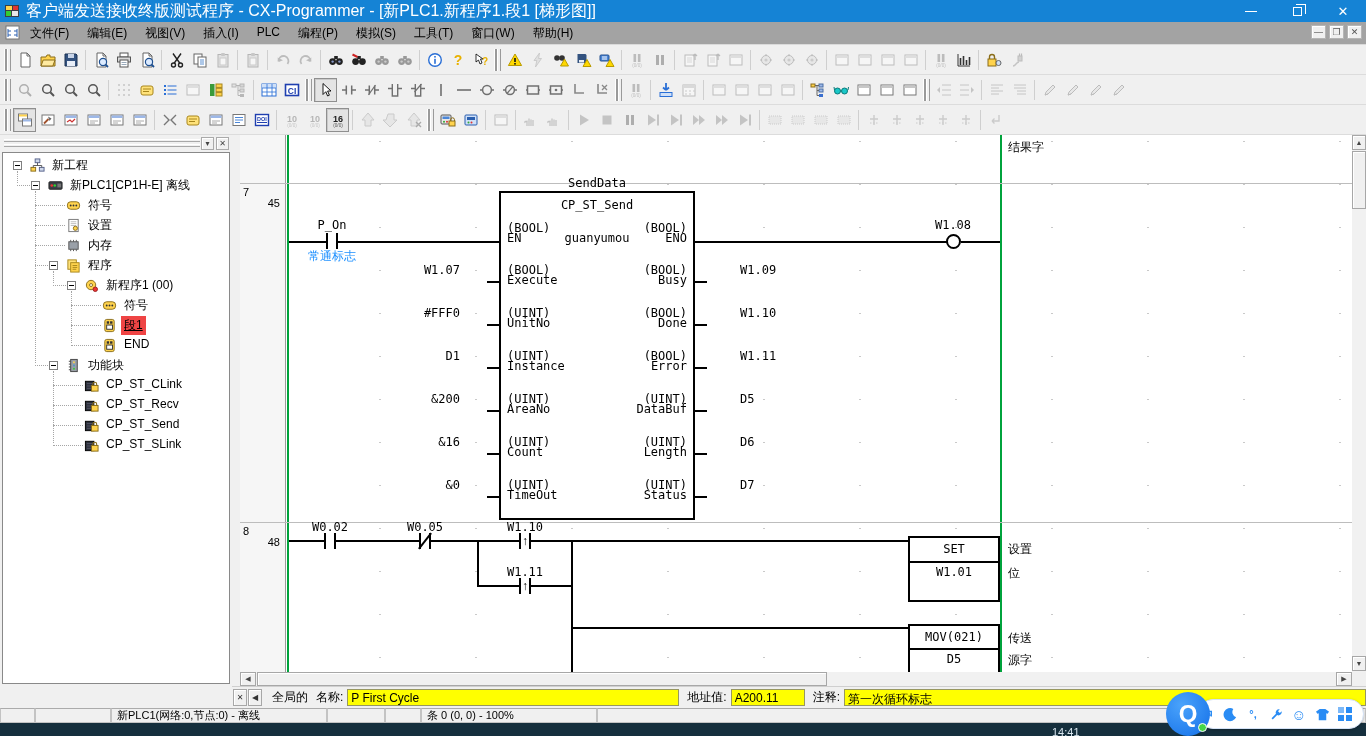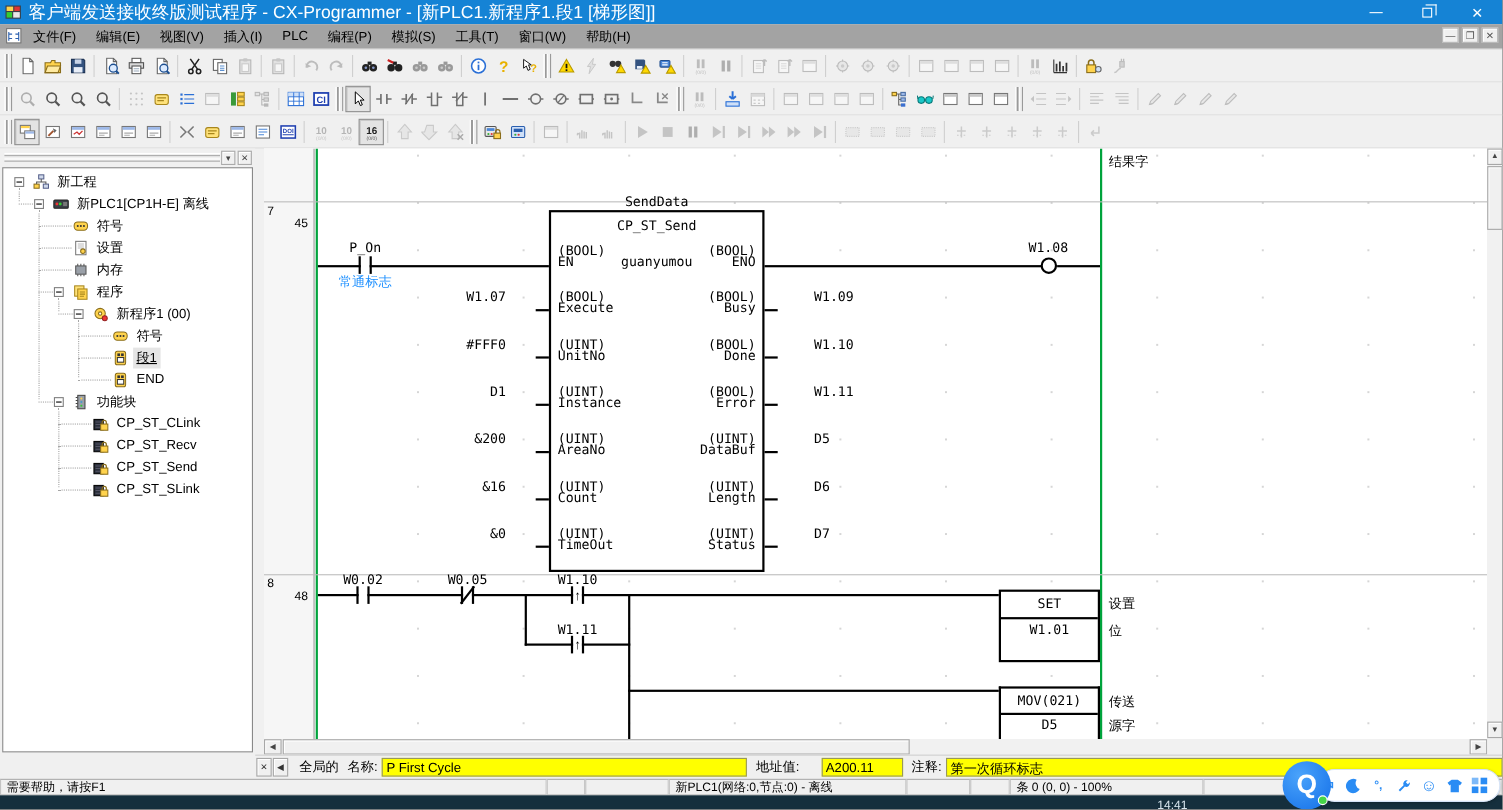--- a/index.html
+++ b/index.html
@@ -32,21 +32,21 @@
 #left-panel{position:absolute;left:0;top:135px;width:232px;height:551px;background:#f0f0f0;}
 #lp-header{position:absolute;left:2px;top:2px;width:228px;height:14px;}
 .grip-line{position:absolute;left:2px;width:196px;height:3px;border-top:1px solid #fff;border-bottom:1px solid #a8a8a8;}
 .lp-btn{position:absolute;top:0;width:13px;height:13px;background:#f0f0f0;border:1px solid #aaa;box-shadow:inset 1px 1px #fff;font-size:8px;color:#444;display:flex;align-items:center;justify-content:center;}
 #tree-box{position:absolute;left:2px;top:17px;width:228px;height:532px;background:#fff;border:1px solid #898989;overflow:hidden;}
 .texp{position:absolute;width:9px;height:9px;border:1px solid #7f7f7f;background:#fff;}
 .texp:before{content:"";position:absolute;left:1px;top:3px;width:5px;height:1px;background:#000;}
 .ticon{position:absolute;width:15px;height:15px;}
 .ticon svg{width:15px;height:15px;}
 .tlabel{position:absolute;white-space:nowrap;padding:1px 3px;font-size:12px;color:#000;}
-.tsel{background:#e5e5e5;text-decoration:underline;}
+.tsel{background:#ef4444;text-decoration:underline;}
 .tguide{position:absolute;border-left:1px dotted #a5a5a5;width:1px;}
 .tstub{position:absolute;border-top:1px dotted #a5a5a5;height:1px;}
 
 #ladder{position:absolute;left:240px;top:135px;width:1112px;height:537px;background:#fff;overflow:hidden;}
 #ladder-margin{position:absolute;left:0;top:0;width:46px;height:537px;background:#f6f6f6;border-right:1px solid #9a9a9a;}
 #grid-dots{position:absolute;left:47px;top:0;right:0;bottom:0;background-image:radial-gradient(#c9c9c9 1px,transparent 1.4px);background-size:96px 43px;background-position:45px 28px;}
 .rail{position:absolute;width:2px;background:#00a33c;}
 .hw{position:absolute;height:2px;background:#000;}
 .vw{position:absolute;width:2px;background:#000;}
 .rsep{position:absolute;left:0;width:1112px;height:1px;background:#bdbdbd;}
@@ -1282,28 +1282,27 @@
   </div>
   <div class="sb" style="left:1352px;top:672px;width:14px;height:14px;background:#f0f0f0"></div>
 
 
   <div id="fieldsbar">
     <div class="fbtn">✕</div>
     <div class="fbtn">◀</div>
     <span class="flabel" style="margin:0 8px 0 10px">全局的</span>
     <span class="flabel" style="margin-right:4px">名称:</span>
     <div class="yfield" style="width:332px">P First Cycle</div>
-    <span class="flabel" style="margin:0 20px 0 8px">地址值:</span>
+    <span class="flabel" style="margin:0 4px 0 8px">地址值:</span>
     <div class="yfield" style="width:74px">A200.11</div>
     <span class="flabel" style="margin:0 4px 0 8px">注释:</span>
     <div class="yfield" style="flex:1">第一次循环标志</div>
   </div>
 
   <div id="statusbar">
-    <div class="scell" style="width:497px">需要帮助，请按F1</div>
     <div class="scell" style="width:35px"></div>
     <div class="scell" style="width:76px"></div>
     <div class="scell" style="width:216px">新PLC1(网络:0,节点:0) - 离线</div>
     <div class="scell" style="width:58px"></div>
     <div class="scell" style="width:36px"></div>
     <div class="scell" style="width:176px">条 0 (0, 0)  - 100%</div>
     <div class="scell" style="flex:1"></div>
   </div>
 
   <div id="taskbar">

